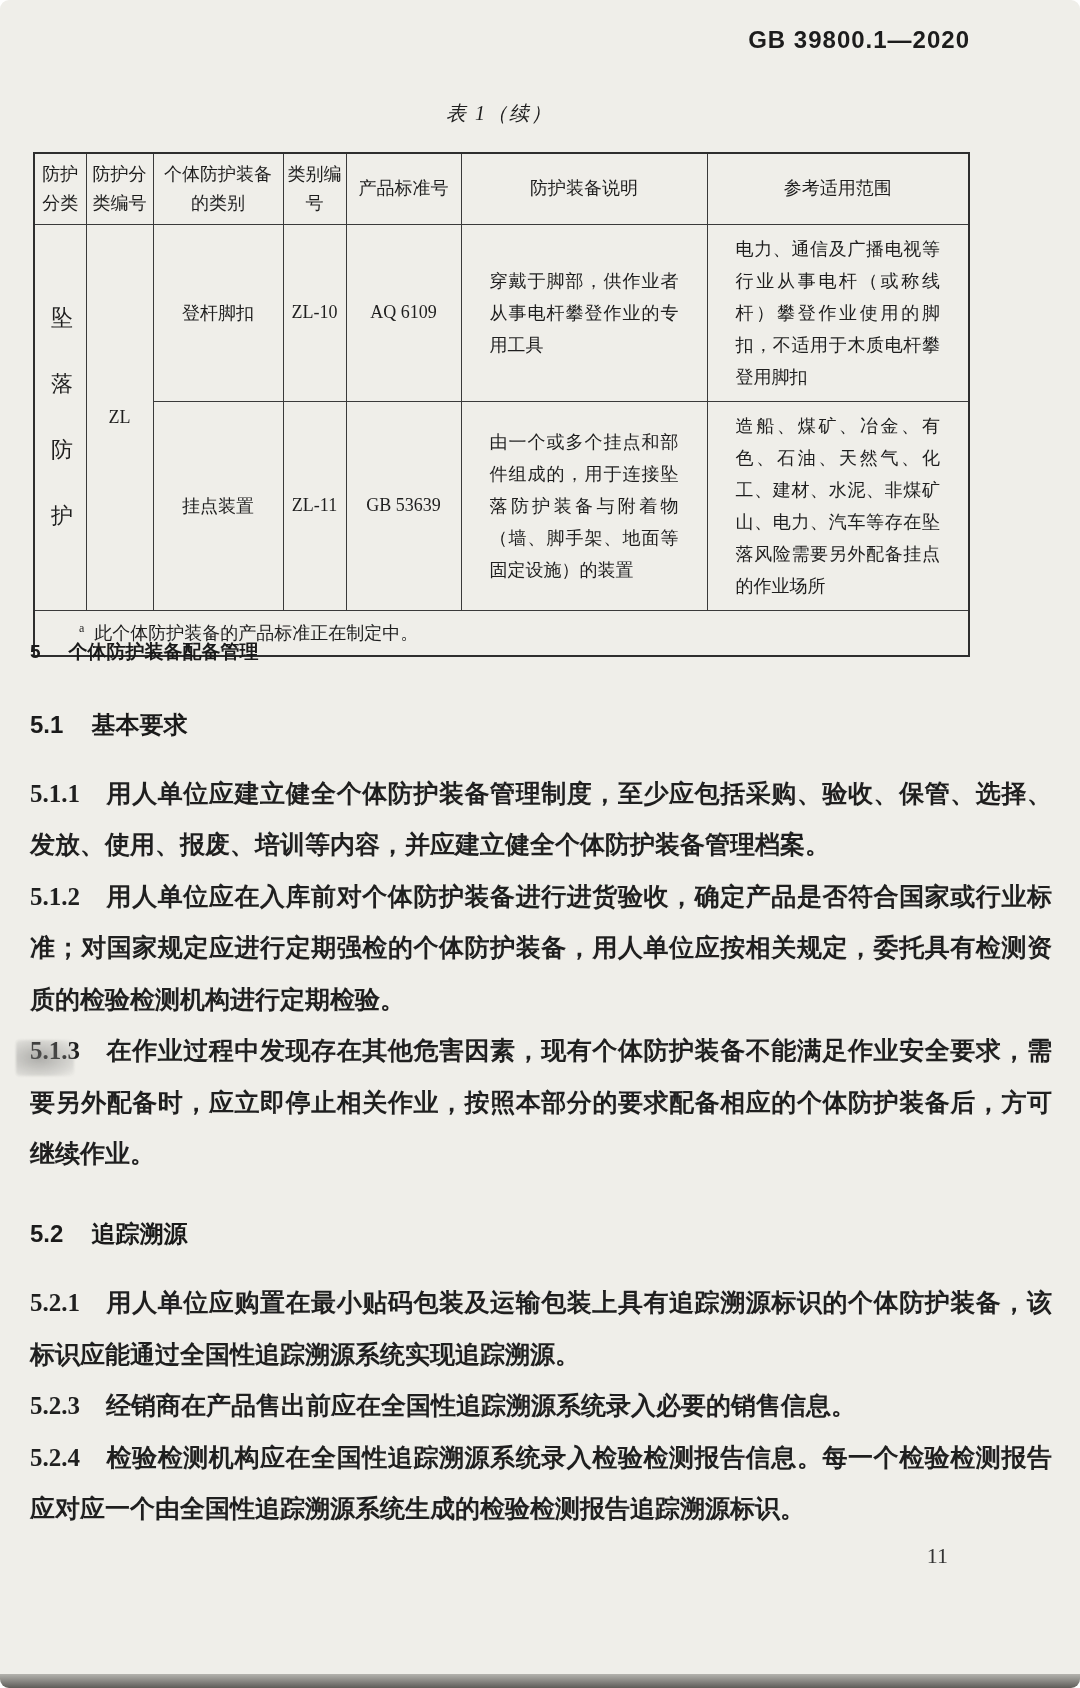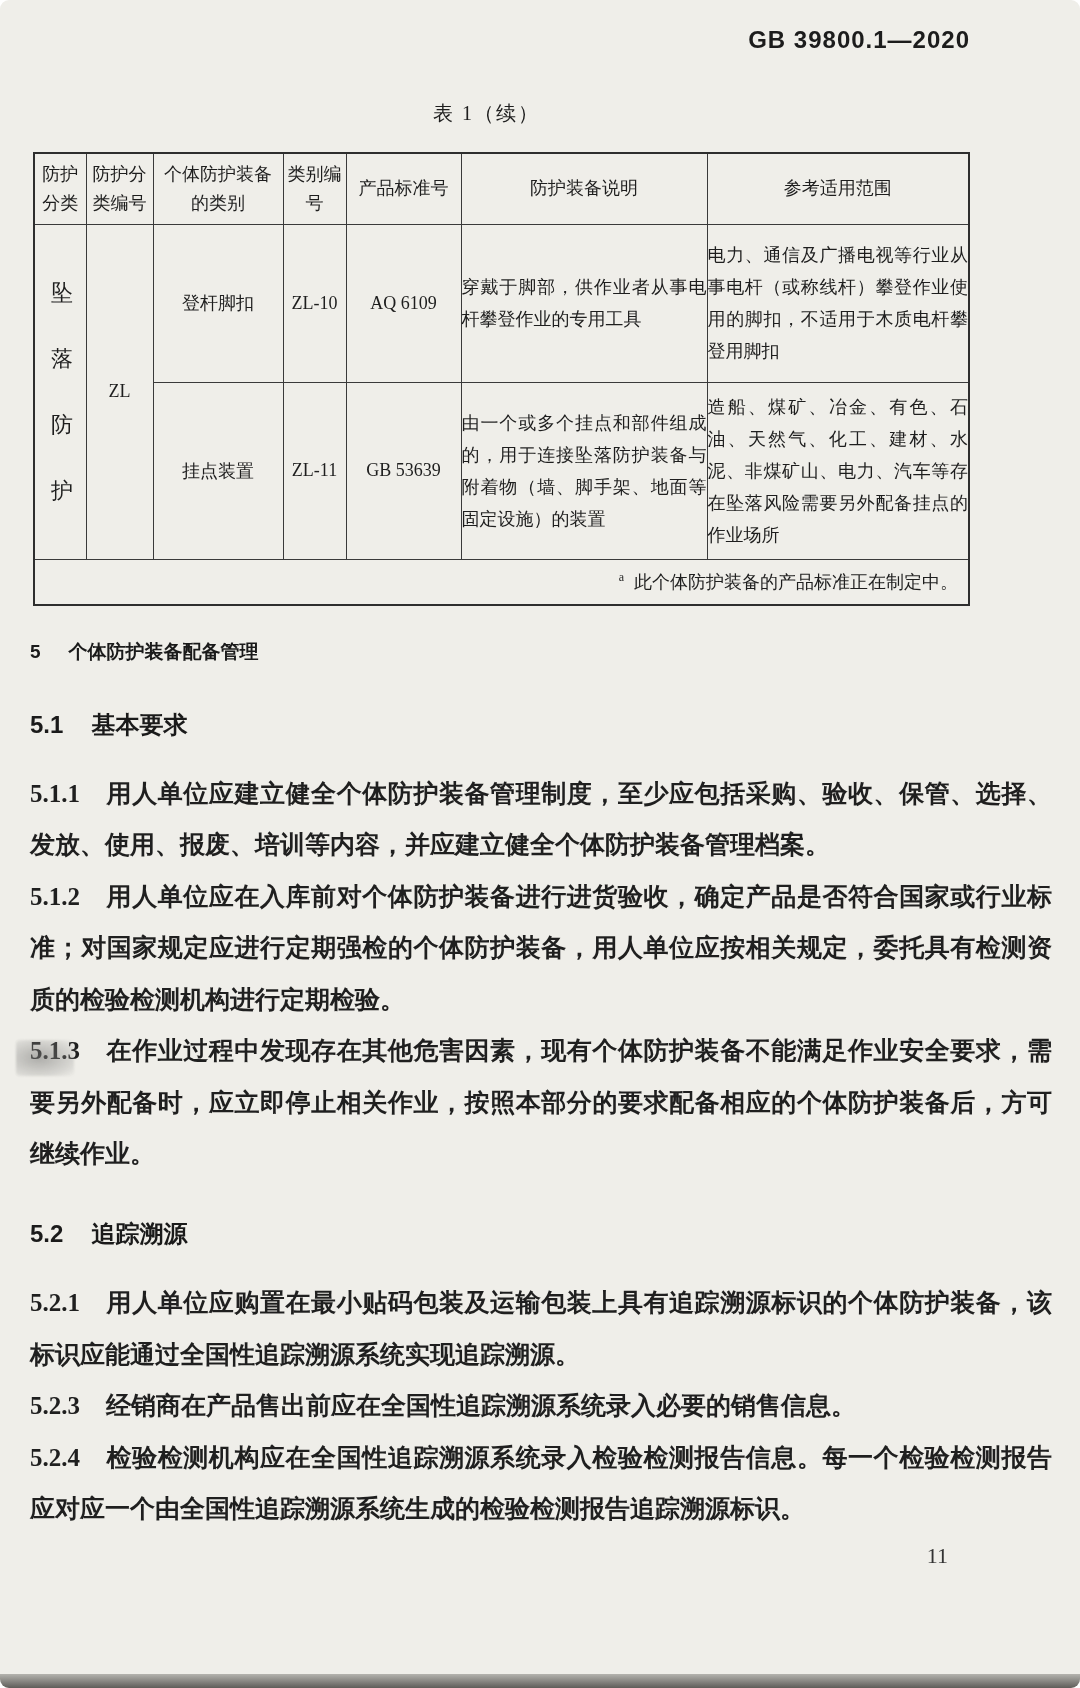--- a/index.html
+++ b/index.html
@@ -13,22 +13,22 @@
     border-radius:9px;
   }
   
   .doc-number{
     position:absolute;top:26px;right:110px;
     font-family:"Liberation Sans", sans-serif;
     font-weight:700;font-size:24px;letter-spacing:1px;color:#1c1c1c;
   }
   
   .table-title{
-    position:absolute;top:100px;left:19px;width:935px;
-    text-align:center;font-size:20px;color:#1e1e1e;letter-spacing:2px;
+    position:absolute;top:100px;left:32px;width:935px;
+    text-align:center;font-size:20px;color:#1e1e1e;letter-spacing:2px;font-style:italic;
   }
   
   table.std{
     position:absolute;top:152px;left:33px;
     width:935px;border-collapse:collapse;table-layout:fixed;
     font-size:18px;color:#1e1e1e;
   }
   table.std, table.std th, table.std td{
     border:1.5px solid #3a3a3a;
   }
@@ -39,28 +39,28 @@
   }
   table.std td{vertical-align:middle;}
   td.cat{
     text-align:center;padding:10px 16px;line-height:3.0;
     word-break:break-all;font-size:22px;
   }
   td.code-group{text-align:center;}
   td.kind{text-align:center;padding:4px 8px;}
   td.code, td.stdno{text-align:center;padding:12px 4px;margin-top:16px;}
   td.desc, td.scope{
-    padding:8px 0;line-height:1.78;text-align:justify;
+    padding:8px 28px;line-height:1.78;text-align:justify;
   }
   tr.r1{height:158px;}
   tr.r2{height:168px;}
   td.footnote{
     border-top:2.5px solid #2e2e2e;
     padding:9px 10px 9px 44px;font-size:18px;line-height:1.4;
-    text-align:right;
+    text-align:left;
   }
   td.footnote sup{font-size:12px;margin-right:10px;}
   
   .body-text{
     position:absolute;left:30px;top:634px;width:1022px;
     font-size:25px;line-height:2.06;color:#1f1f1f;
   }
   .body-text .h1, .body-text .h2{
     font-family:"Liberation Sans", sans-serif;
     font-weight:700;color:#1a1a1a;line-height:1.3;

